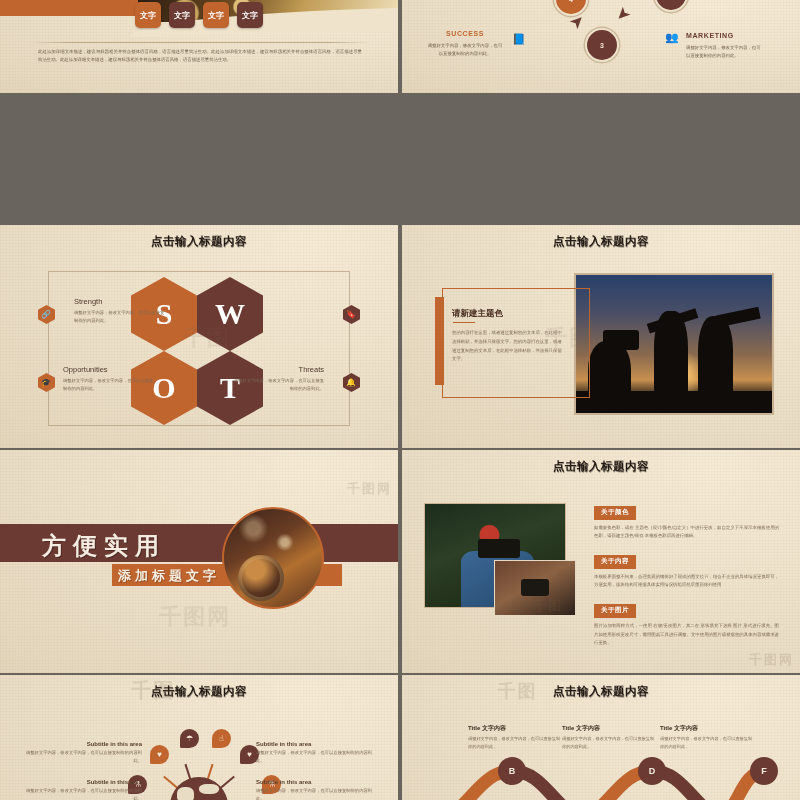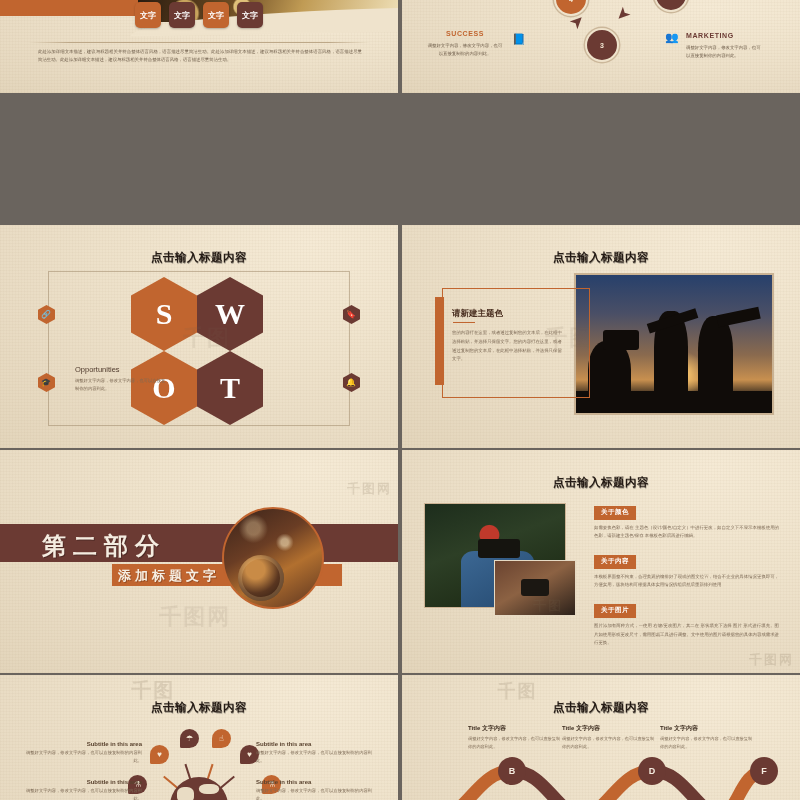--- a/index.html
+++ b/index.html
@@ -36,21 +36,21 @@
     pointer-events:none;
   }
   .slide > * { position: relative; z-index: 2; }
 
   .slide-title{
     text-align:center;
     font-size:11.5px;
     font-weight:bold;
     color:#241a14;
     letter-spacing:.5px;
-    margin-top:25px;
+    margin-top:9px;
     text-shadow: .6px .6px 0 rgba(0,0,0,.35);
   }
   .wm{
     position:absolute; z-index:3;
     color:rgba(120,100,78,.17);
     font-size:13px; font-weight:bold;
     letter-spacing:2px;
     pointer-events:none;
   }
   .wm-br{ right:6px; bottom:4px; }
@@ -349,30 +349,38 @@
         </div>
       <div class="hex o h3">
           <span>O</span>
         </div>
       <div class="hex b h4">
           <span>T</span>
         </div>
     </div>
 
     <div class="hexicon o" style="left:38px; top:80px;">🔗</div>
+    <div class="sw-item left" style="left:48px; top:72px;">
+      <div class="lbl">Strength</div>
+      <div class="txt">调整好文字内容，修改文字内容，也可以直接复制你的内容到此。</div>
+    </div>
 
     <div class="hexicon b" style="right:38px; top:80px;">🔖</div>
 
     <div class="hexicon o" style="left:38px; top:148px;">🎓</div>
-    <div class="sw-item left" style="left:49px; top:140px;">
+    <div class="sw-item left" style="left:37px; top:140px;">
       <div class="lbl">Opportunities</div>
       <div class="txt">调整好文字内容，修改文字内容，也可以直接复制你的内容到此。</div>
     </div>
 
     <div class="hexicon b" style="right:38px; top:148px;">🔔</div>
+    <div class="sw-item right" style="right:48px; top:140px;">
+      <div class="lbl">Threats</div>
+      <div class="txt">调整好文字内容，修改文字内容，也可以直接复制你的内容到此。</div>
+    </div>
   </div>
 
   <div class="slide s4">
     <div class="slide-title">点击输入标题内容</div>
     <div class="wm wm-mid" style="left:36%;">千图</div>
 
     <div class="imgbox">
       <div class="sil" style="left:6%;  top:48%; width:22%; height:52%; border-radius:40% 40% 0 0;"></div>
       <div class="sil" style="left:14%; top:40%; width:18%; height:14%; border-radius:3px;"></div>
       <div class="sil" style="left:40%; top:26%; width:17%; height:66%; border-radius:40% 40% 0 0;"></div>
@@ -387,21 +395,21 @@
     <div class="h">请新建主题色</div>
     <div class="ul"></div>
     <div class="body">您的内容打在这里，或者通过复制您的文本后，在此框中选择粘贴，并选择只保留文字。您的内容打在这里，或者通过复制您的文本后，在此框中选择粘贴，并选择只保留文字。</div>
   </div>
 
   <div class="slide s5">
     <div class="wm wm-br" style="right:6px; top:30px; bottom:auto;">千图网</div>
     <div class="wm wm-mid" style="left:40%; top:68%;">千图网</div>
     <div class="band"></div>
     <div class="band2"></div>
-    <div class="big">第二部分</div>
+    <div class="big">方便实用</div>
     <div class="sub">添加标题文字</div>
     <div class="circ">
       <div class="lens"></div>
     </div>
   </div>
 
   <div class="slide s6">
     <div class="slide-title">点击输入标题内容</div>
     <div class="wm wm-br">千图网</div>
     <div class="wm" style="left:33%; top:66%;">千图</div>

